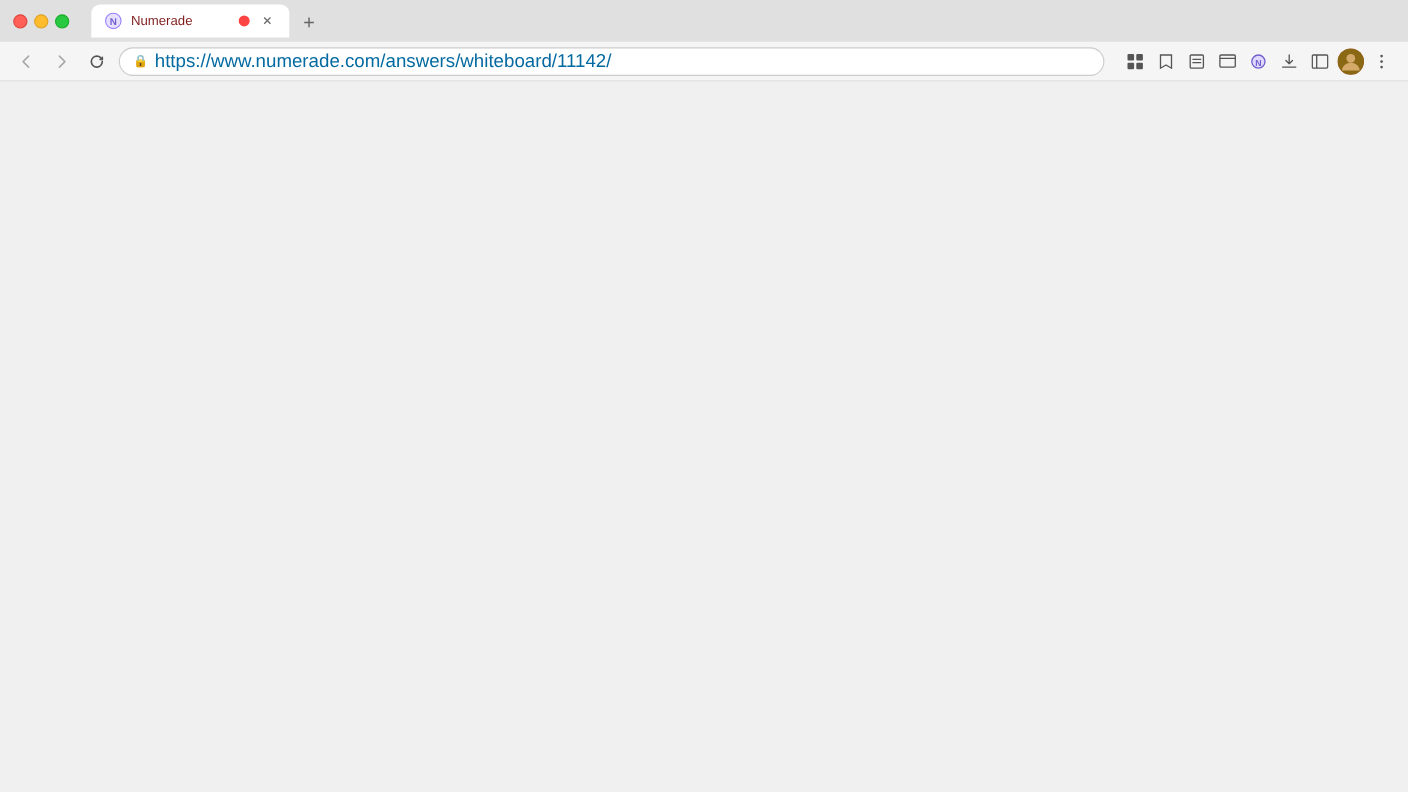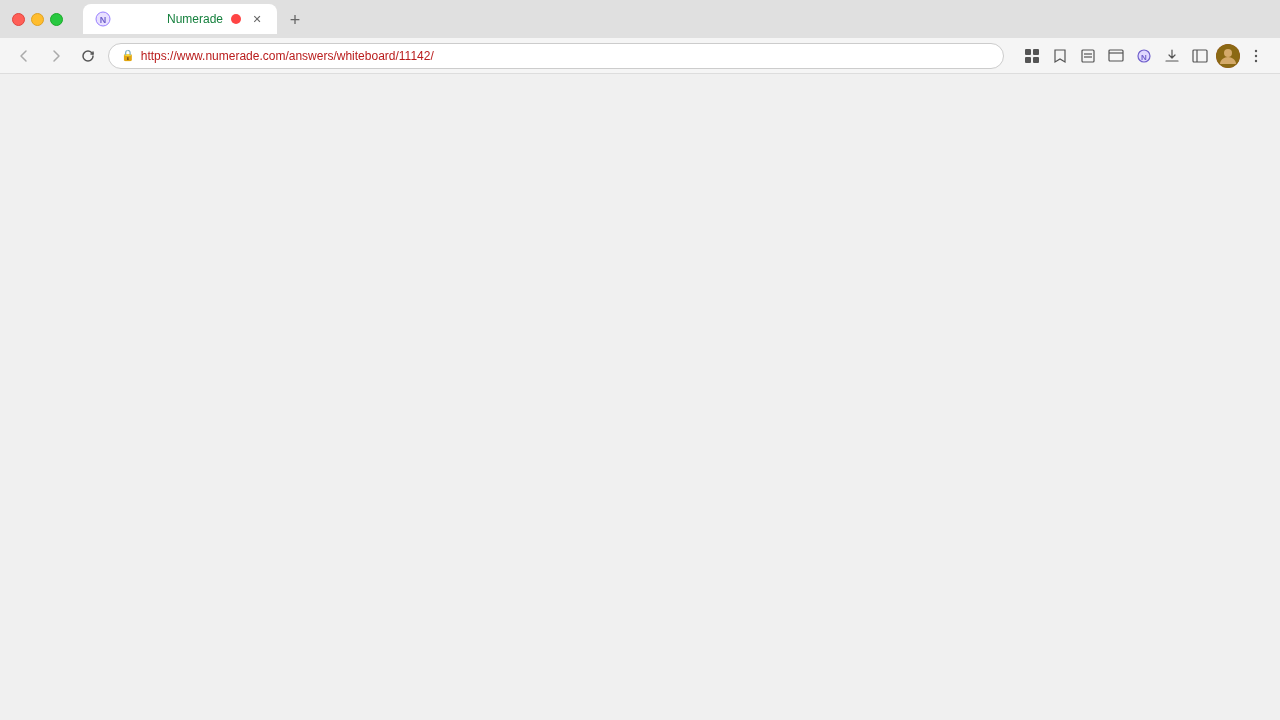--- a/index.html
+++ b/index.html
@@ -62,26 +62,25 @@
     .tab-favicon {
       width: 16px;
       height: 16px;
       display: flex;
       align-items: center;
       justify-content: center;
     }
 
     .tab-title {
       font-size: 12px;
-      color: #15803d;
+      color: #7f1d1d;
       flex: 1;
       white-space: nowrap;
       overflow: hidden;
       text-overflow: ellipsis;
-      margin-left: 48px;
     }
 
     .tab-recording-dot {
       width: 10px;
       height: 10px;
       background: #ff4444;
       border-radius: 50%;
     }
 
     .tab-close {
@@ -144,22 +143,22 @@
       padding: 0 12px;
       gap: 6px;
     }
 
     .lock-icon {
       font-size: 11px;
       color: #555;
     }
 
     .url-text {
-      font-size: 12px;
-      color: #b91c1c;
+      font-size: 17px;
+      color: #0369a1;
       flex: 1;
     }
 
     .toolbar-icons {
       display: flex;
       align-items: center;
       gap: 4px;
       margin-left: 8px;
     }
 

